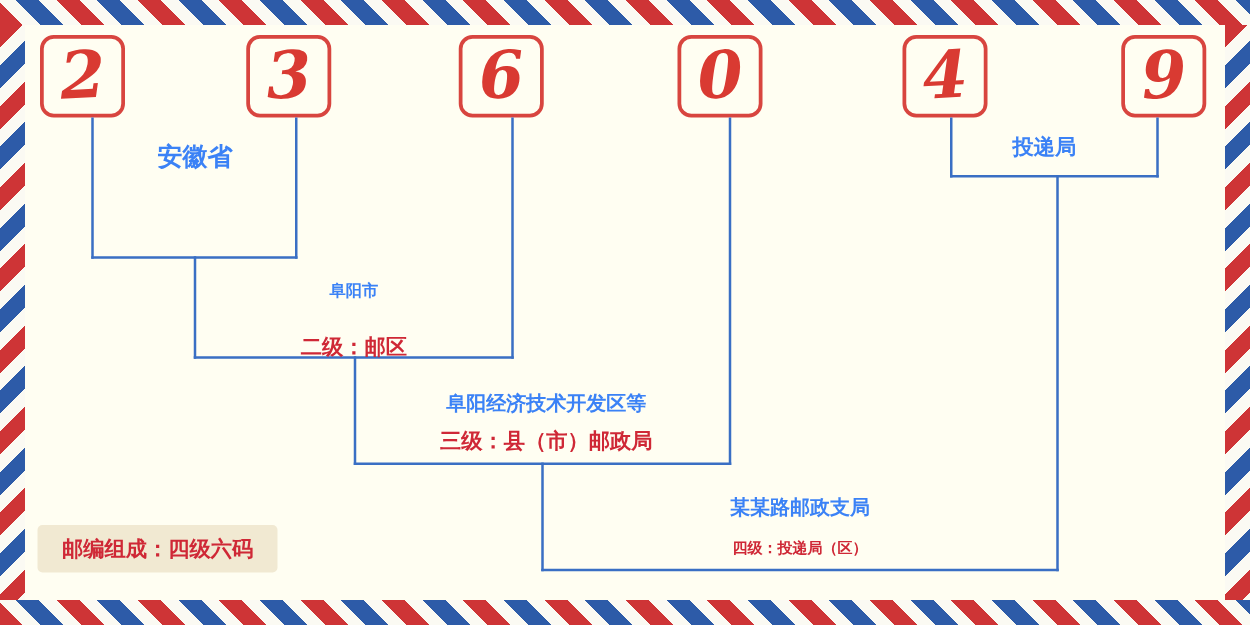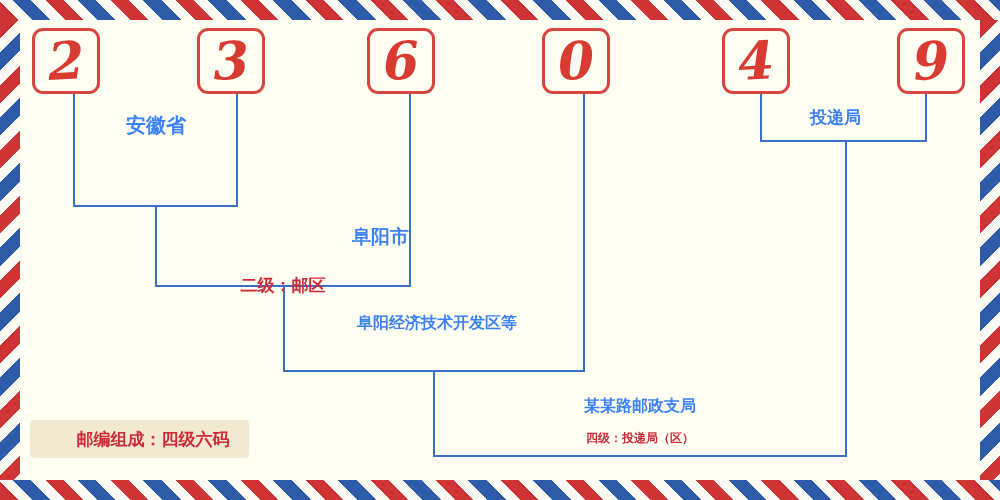--- a/index.html
+++ b/index.html
@@ -46,33 +46,33 @@
   .vline,.hline{position:absolute;background:#3a6fc4;}
   .vline{width:2px;}
   .hline{height:2px;}
 
   .lbl{position:absolute;text-align:center;}
   .lbl-blue{color:#3b82f6;font-weight:bold;}
   .lbl-red{color:#cf2836;font-weight:bold;}
 
   .lvl1-name{font-size:20px;}
   .lvl1-desc{font-size:17px;line-height:22px;margin-top:7px;}
-  .lvl2-name{font-size:19px;text-align:right;}
+  .lvl2-name{font-size:13px;}
   .lvl2-desc{font-size:17px;margin-top:24px;}
   .lvl3-name{font-size:16px;}
   .lvl3-desc{font-size:17px;margin-top:7px;}
   .lvl4-name{font-size:16px;}
   .lvl4-desc{font-size:12px;margin-top:13px;}
   .delivery-name{font-size:17px;}
 
   .footer-box{
     position:absolute;left:30px;top:420px;width:192px;height:38px;
     background:#f1e9d2;border-radius:4px;
     display:flex;align-items:center;justify-content:center;
-    font-size:17px;font-weight:bold;color:#cf2836;padding-left:27px;
+    font-size:17px;font-weight:bold;color:#cf2836;
   }
 </style>
 </head>
 <body>
 
 <div class="canvas">
 
   <div class="stripe stripe-top"></div>
   <div class="stripe stripe-bottom"></div>
   <div class="stripe stripe-left"></div>
@@ -121,20 +121,21 @@
     <div class="lbl-blue lvl1-name">安徽省</div>
   </div>
 
   <div class="lbl" style="left:157px;top:224px;width:252px">
     <div class="lbl-blue lvl2-name">阜阳市</div>
     <div class="lbl-red lvl2-desc">二级：邮区</div>
   </div>
 
   <div class="lbl" style="left:273px;top:313px;width:328px">
     <div class="lbl-blue lvl3-name">阜阳经济技术开发区等</div>
+    <div class="lbl-red lvl3-desc">三级：县（市）邮政局</div>
   </div>
 
   <div class="lbl" style="left:435px;top:396px;width:410px">
     <div class="lbl-blue lvl4-name">某某路邮政支局</div>
     <div class="lbl-red lvl4-desc">四级：投递局（区）</div>
   </div>
 
   <div class="lbl" style="left:762px;top:106px;width:147px">
     <div class="lbl-blue delivery-name">投递局</div>
   </div>

